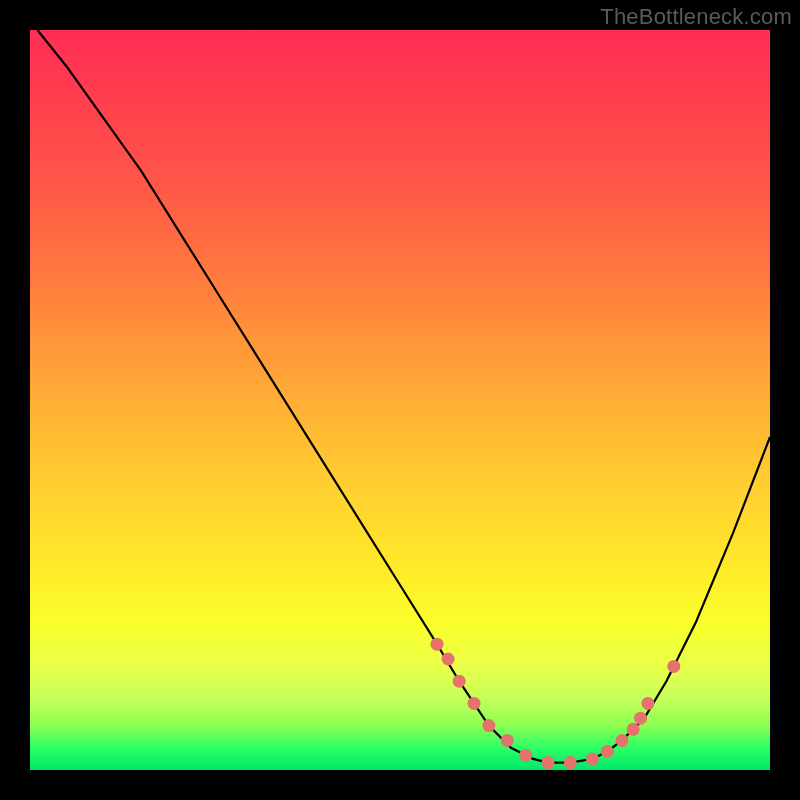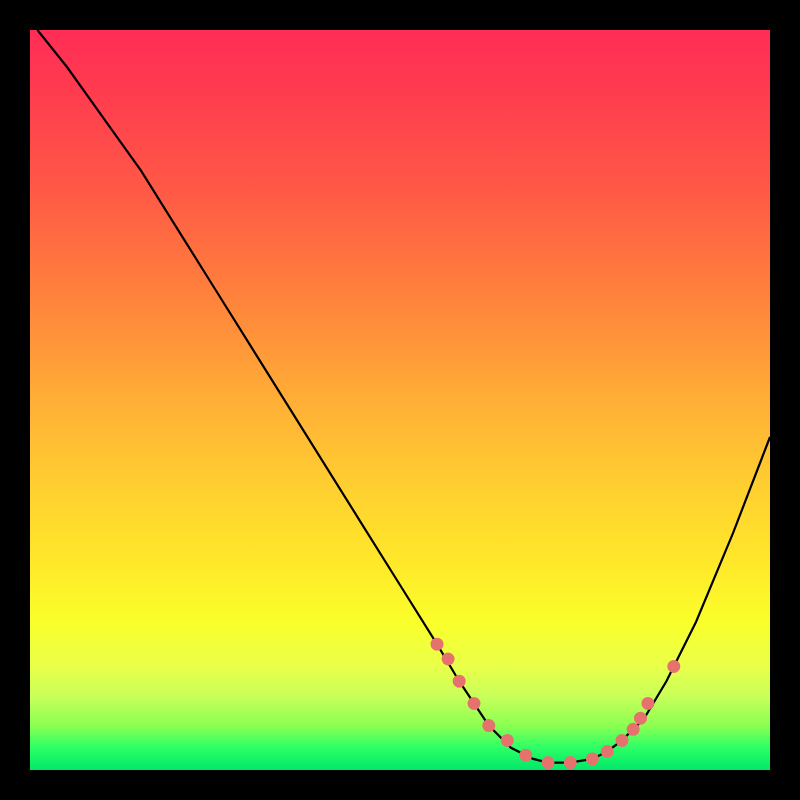--- a/index.html
+++ b/index.html
@@ -63,20 +63,21 @@
   }
   .marker {
     fill: #e6726e;
     stroke: none;
   }
 </style>
 </head>
 <body>
 
 <div class="frame">
+  <div class="watermark">TheBottleneck.com</div>
   <div class="plot">
     <svg class="curve" viewBox="0 0 740 740" preserveAspectRatio="none">
       <path id="main-curve" fill="none" stroke="#000000" stroke-width="2.2" d="M7.4 0.0 L37.0 37.0 L74.0 88.8 L111.0 140.6 L148.0 199.8 L185.0 259.0 L222.0 318.2 L259.0 377.4 L296.0 436.6 L333.0 495.8 L370.0 555.0 L407.0 614.2 L429.2 651.2 L444.0 673.4 L458.8 695.6 L481.0 717.8 L503.2 728.9 L518.0 732.6 L540.2 732.6 L562.4 728.9 L577.2 721.5 L592.0 710.4 L614.2 688.2 L636.4 651.2 L666.0 592.0 L703.0 503.2 L740.0 407.0"></path>
       <g id="markers">
           <circle cx="407.0" cy="614.2" r="6.5" class="marker" fill="#e6726e"></circle>
           <circle cx="418.1" cy="629.0" r="6.5" class="marker" fill="#e6726e"></circle>
           <circle cx="429.2" cy="651.2" r="6.5" class="marker" fill="#e6726e"></circle>
           <circle cx="444.0" cy="673.4" r="6.5" class="marker" fill="#e6726e"></circle>
           <circle cx="458.8" cy="695.6" r="6.5" class="marker" fill="#e6726e"></circle>
           <circle cx="477.3" cy="710.4" r="6.5" class="marker" fill="#e6726e"></circle>

